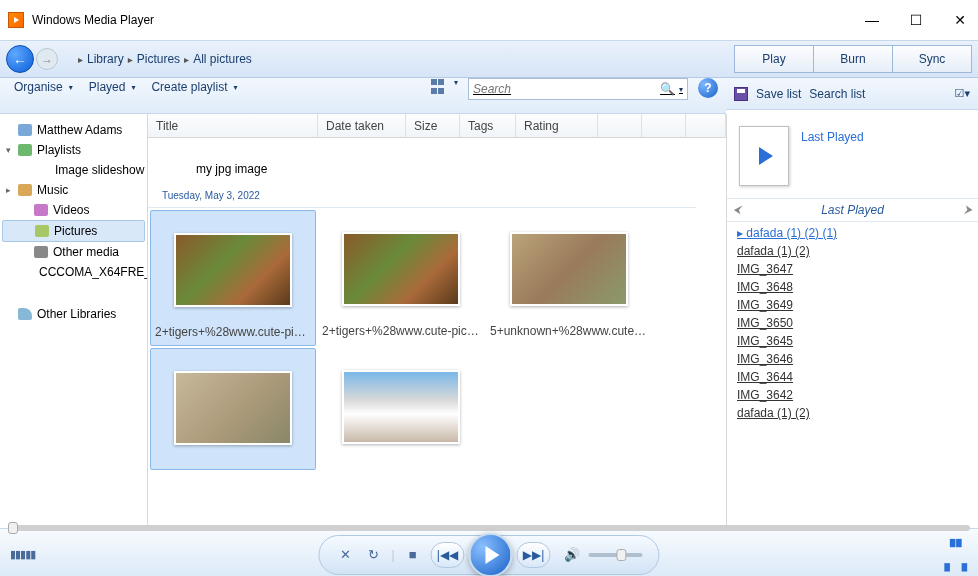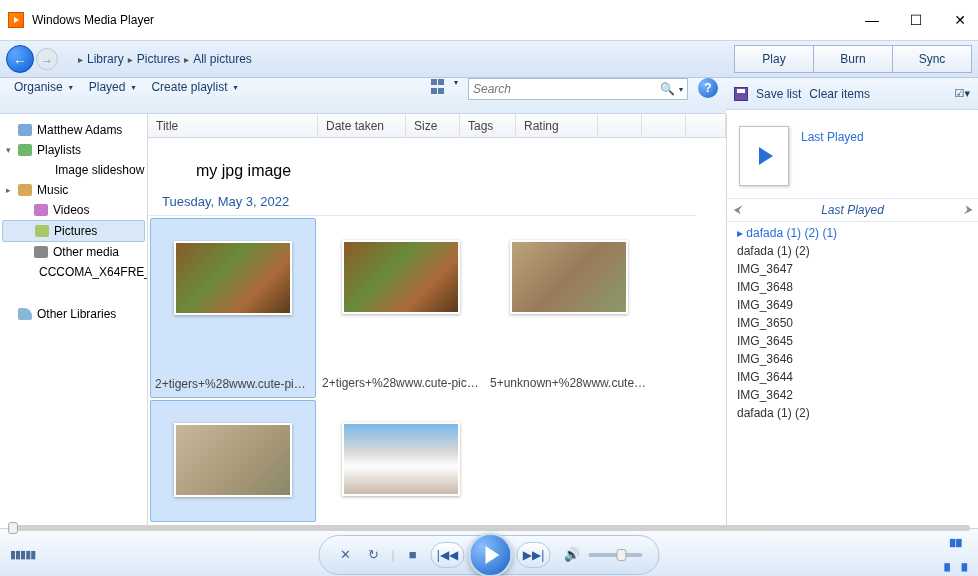--- a/index.html
+++ b/index.html
@@ -22,21 +22,21 @@
 .nav-tabs { margin-left:auto; display:flex;justify-content:flex-end; }
 .nav-tab { width:80px; height:28px; background:linear-gradient(to bottom,#fcfdfe,#e6eef8); border:1px solid #9db8d8; display:flex; align-items:center; justify-content:center; color:#1a3e6e; font-size:12px; margin-left:-1px; }
 
 
 .toolbar { height:36px; background:linear-gradient(to bottom,#f2f7fd,#e0ecf9); border-bottom:1px solid #c8d8ec; display:flex; align-items:flex-start; padding:0 8px; gap:4px; }
 .tool-item { color:#1a3e6e; padding:2px 6px; display:flex; align-items:center; gap:4px; font-size:12px; }
 .tool-item::after { content:'▾'; font-size:8px; color:#1a3e6e; margin-left:2px; }
 .tool-spacer { flex:1; }
 .view-btn { width:18px; height:18px; display:flex; flex-wrap:wrap; gap:1px; padding:1px; }
 .view-btn i { width:6px; height:6px; background:#5a7ca8; }
-.search-box { width:220px; height:22px; border:1px solid #a8bed8; background:#fff; display:flex; align-items:center; padding:0 4px; }
+.search-box { width:220px; height:22px; border:1px solid #a8bed8; background:#fff; display:flex; align-items:center; padding:0 4px;text-decoration:underline; }
 .search-box input { border:none; outline:none; flex:1; font-size:12px; color:#888; font-style:italic; background:transparent; }
 .search-box .mag { color:#2a5a9e; font-size:12px; }
 .help-btn { width:20px; height:20px; border-radius:50%; background:radial-gradient(circle at 30% 30%,#7eb8ff,#1860c8); color:#fff; font-weight:bold; display:flex; align-items:center; justify-content:center; margin-left:6px; font-size:12px; }
 
 
 .right-toolbar { height:32px; background:linear-gradient(to bottom,#f2f7fd,#e0ecf9); border-bottom:1px solid #c8d8ec; display:flex; align-items:center; padding:0 8px; gap:8px; font-size:12px; color:#1a3e6e;text-align:center; }
 .save-icon { width:14px; height:14px; background:#6a4fa8; display:inline-block; border:1px solid #4a3088; position:relative; }
 .save-icon::after { content:''; position:absolute; top:1px; left:2px; right:2px; height:4px; background:#fff; }
 
 
@@ -56,44 +56,44 @@
 .ico-pic { background:#a8c868; border-radius:2px; }
 .ico-other { background:#888; border-radius:2px; }
 .ico-disc { width:12px; height:12px; border-radius:50%; background:radial-gradient(circle,#fff 20%,#aaa 30%,#ddd 60%); }
 .ico-lib { background:#88b8d8; border-radius:2px 8px 2px 2px; }
 
 
 .content { flex:1; display:flex; flex-direction:column; overflow:hidden; background:#fff; }
 .col-headers { height:24px; background:linear-gradient(to bottom,#fdfdfd,#f0f4f9); border-bottom:1px solid #d8d8d8; display:flex; align-items:center; font-size:12px; color:#444; }
 .col-headers span { padding:0 8px; border-right:1px solid #e0e0e0; height:100%; display:flex; align-items:center; }
 .thumbs-area { flex:1; overflow:auto; padding:4px 0 0 0; }
-.group-label { padding:20px 0 4px 48px; font-size:16px; }
-.date-label { padding:10px 0 6px 14px; color:#2a5a9e; font-size:13px; border-bottom:1px solid #e0e8f0; margin-right:30px; }
+.group-label { padding:20px 0 4px 48px; font-size:12px; }
+.date-label { padding:10px 0 6px 14px; color:#2a5a9e; font-size:10px; border-bottom:1px solid #e0e8f0; margin-right:30px; }
 .thumb-row { display:flex; flex-wrap:wrap; gap:2px; padding:2px 0 0 2px; }
 .thumb { width:166px; display:flex; flex-direction:column; align-items:center; padding:6px 0; }
 .thumb.selected { background:#cfe4fa; border:1px solid #8ab8e8; border-radius:2px; }
 .thumb-img { width:118px; height:74px; background:#888; border:2px solid #fff; box-shadow:0 1px 3px rgba(0,0,0,0.3); margin:16px 0 18px; }
-.thumb-cap { font-size:12px; width:100%; text-align:center; padding:0 4px; overflow:hidden; text-overflow:ellipsis; white-space:nowrap; color:#444;margin-top:44px; }
+.thumb-cap { font-size:12px; width:100%; text-align:center; padding:0 4px; overflow:hidden; text-overflow:ellipsis; white-space:nowrap; color:#444; }
 .img-tigers { background:linear-gradient(135deg,#8a5a2a 0%,#6a8a3a 40%,#aa6a3a 70%,#5a3a1a 100%); }
 .img-cubs { background:linear-gradient(135deg,#baa47a 0%,#9a7a5a 50%,#8a9a6a 100%); }
 .img-cubs2 { background:linear-gradient(135deg,#c8b89a 0%,#a89878 60%,#888868 100%); }
 .img-wolves { background:linear-gradient(180deg,#7ab8e8 0%,#d8d8d8 40%,#fff 60%,#c8b8a8 100%); }
 
 
 .right-pane { width:252px; border-left:1px solid #d8d8d8; display:flex; flex-direction:column; background:#fff; }
 .last-played-box { padding:12px; display:flex; align-items:flex-start; gap:12px; }
 .doc-icon { width:50px; height:60px; border:1px solid #c0c0c0; background:#fff; box-shadow:1px 1px 3px rgba(0,0,0,0.2); display:flex; align-items:center; justify-content:center; position:relative; }
 .doc-icon::after { content:''; border-left:14px solid #2a6ed8; border-top:9px solid transparent; border-bottom:9px solid transparent; margin-left:3px; }
 .last-played-label { color:#2a6ed8; font-size:12px; padding-top:4px; }
 .playlist-header { text-align:center; font-style:italic; color:#2a5a9e; padding:4px 0; border-top:1px solid #e0e8f0; border-bottom:1px solid #e0e8f0; position:relative; }
 .playlist-header .arr-l, .playlist-header .arr-r { position:absolute; top:4px; color:#888; font-size:11px; }
 .playlist-header .arr-l { left:6px; }
 .playlist-header .arr-r { right:6px; }
 .playlist { flex:1; overflow:auto; padding:2px 0; }
-.pl-item { padding:2px 10px; font-size:12px; color:#333; white-space:nowrap; }
+.pl-item { padding:2px 10px; font-size:12px; color:#333; white-space:nowrap;text-decoration:underline; }
 .pl-item.active { color:#2a6ed8; }
 .pl-item.active::before { content:'▸ '; color:#2a6ed8; }
 .pl-footer { padding:4px 10px; font-size:12px; color:#666; border-top:1px solid #e8e8e8; }
 
 
 .player-bar { height:52px; background:linear-gradient(to bottom,#f8fbfe,#dae8f7); border-top:1px solid #c8d8ec; display:flex; align-items:center; padding:0 10px; position:relative; }
 .seek { position:absolute; top:-4px; left:8px; right:8px; height:6px; background:#d0d0d0; border-radius:3px; }
 .seek-thumb { position:absolute; left:0; top:-3px; width:10px; height:12px; background:#f0f0f0; border:1px solid #aaa; border-radius:3px; }
 .eq-icon { font-size:11px; letter-spacing:-1px; color:#4a6a9a; }
 .center-controls { position:absolute; left:50%; transform:translateX(-50%); display:flex; align-items:center; gap:8px; background:linear-gradient(to bottom,#f6faff,#d2e3f5); border:1px solid #b0c8e0; border-radius:22px; padding:4px 16px; height:40px; }
@@ -160,21 +160,21 @@
         <span class="mag">🔍</span>
         <span style="font-size:8px;color:#1a3e6e;margin-left:4px">▾</span>
       </div>
       <div class="help-btn">?</div>
     </div>
   </div>
   <div style="width:252px">
     <div class="right-toolbar">
       <span class="save-icon"></span>
       <span>Save list</span>
-      <span>Clear items</span>
+      <span>Search list</span>
       <span style="margin-left:auto;font-size:11px">☑▾</span>
     </div>
   </div>
 </div>
 
 <div class="main">
 
   <div class="sidebar">
     <div class="tree-item">
         <span class="ico ico-user"></span>

